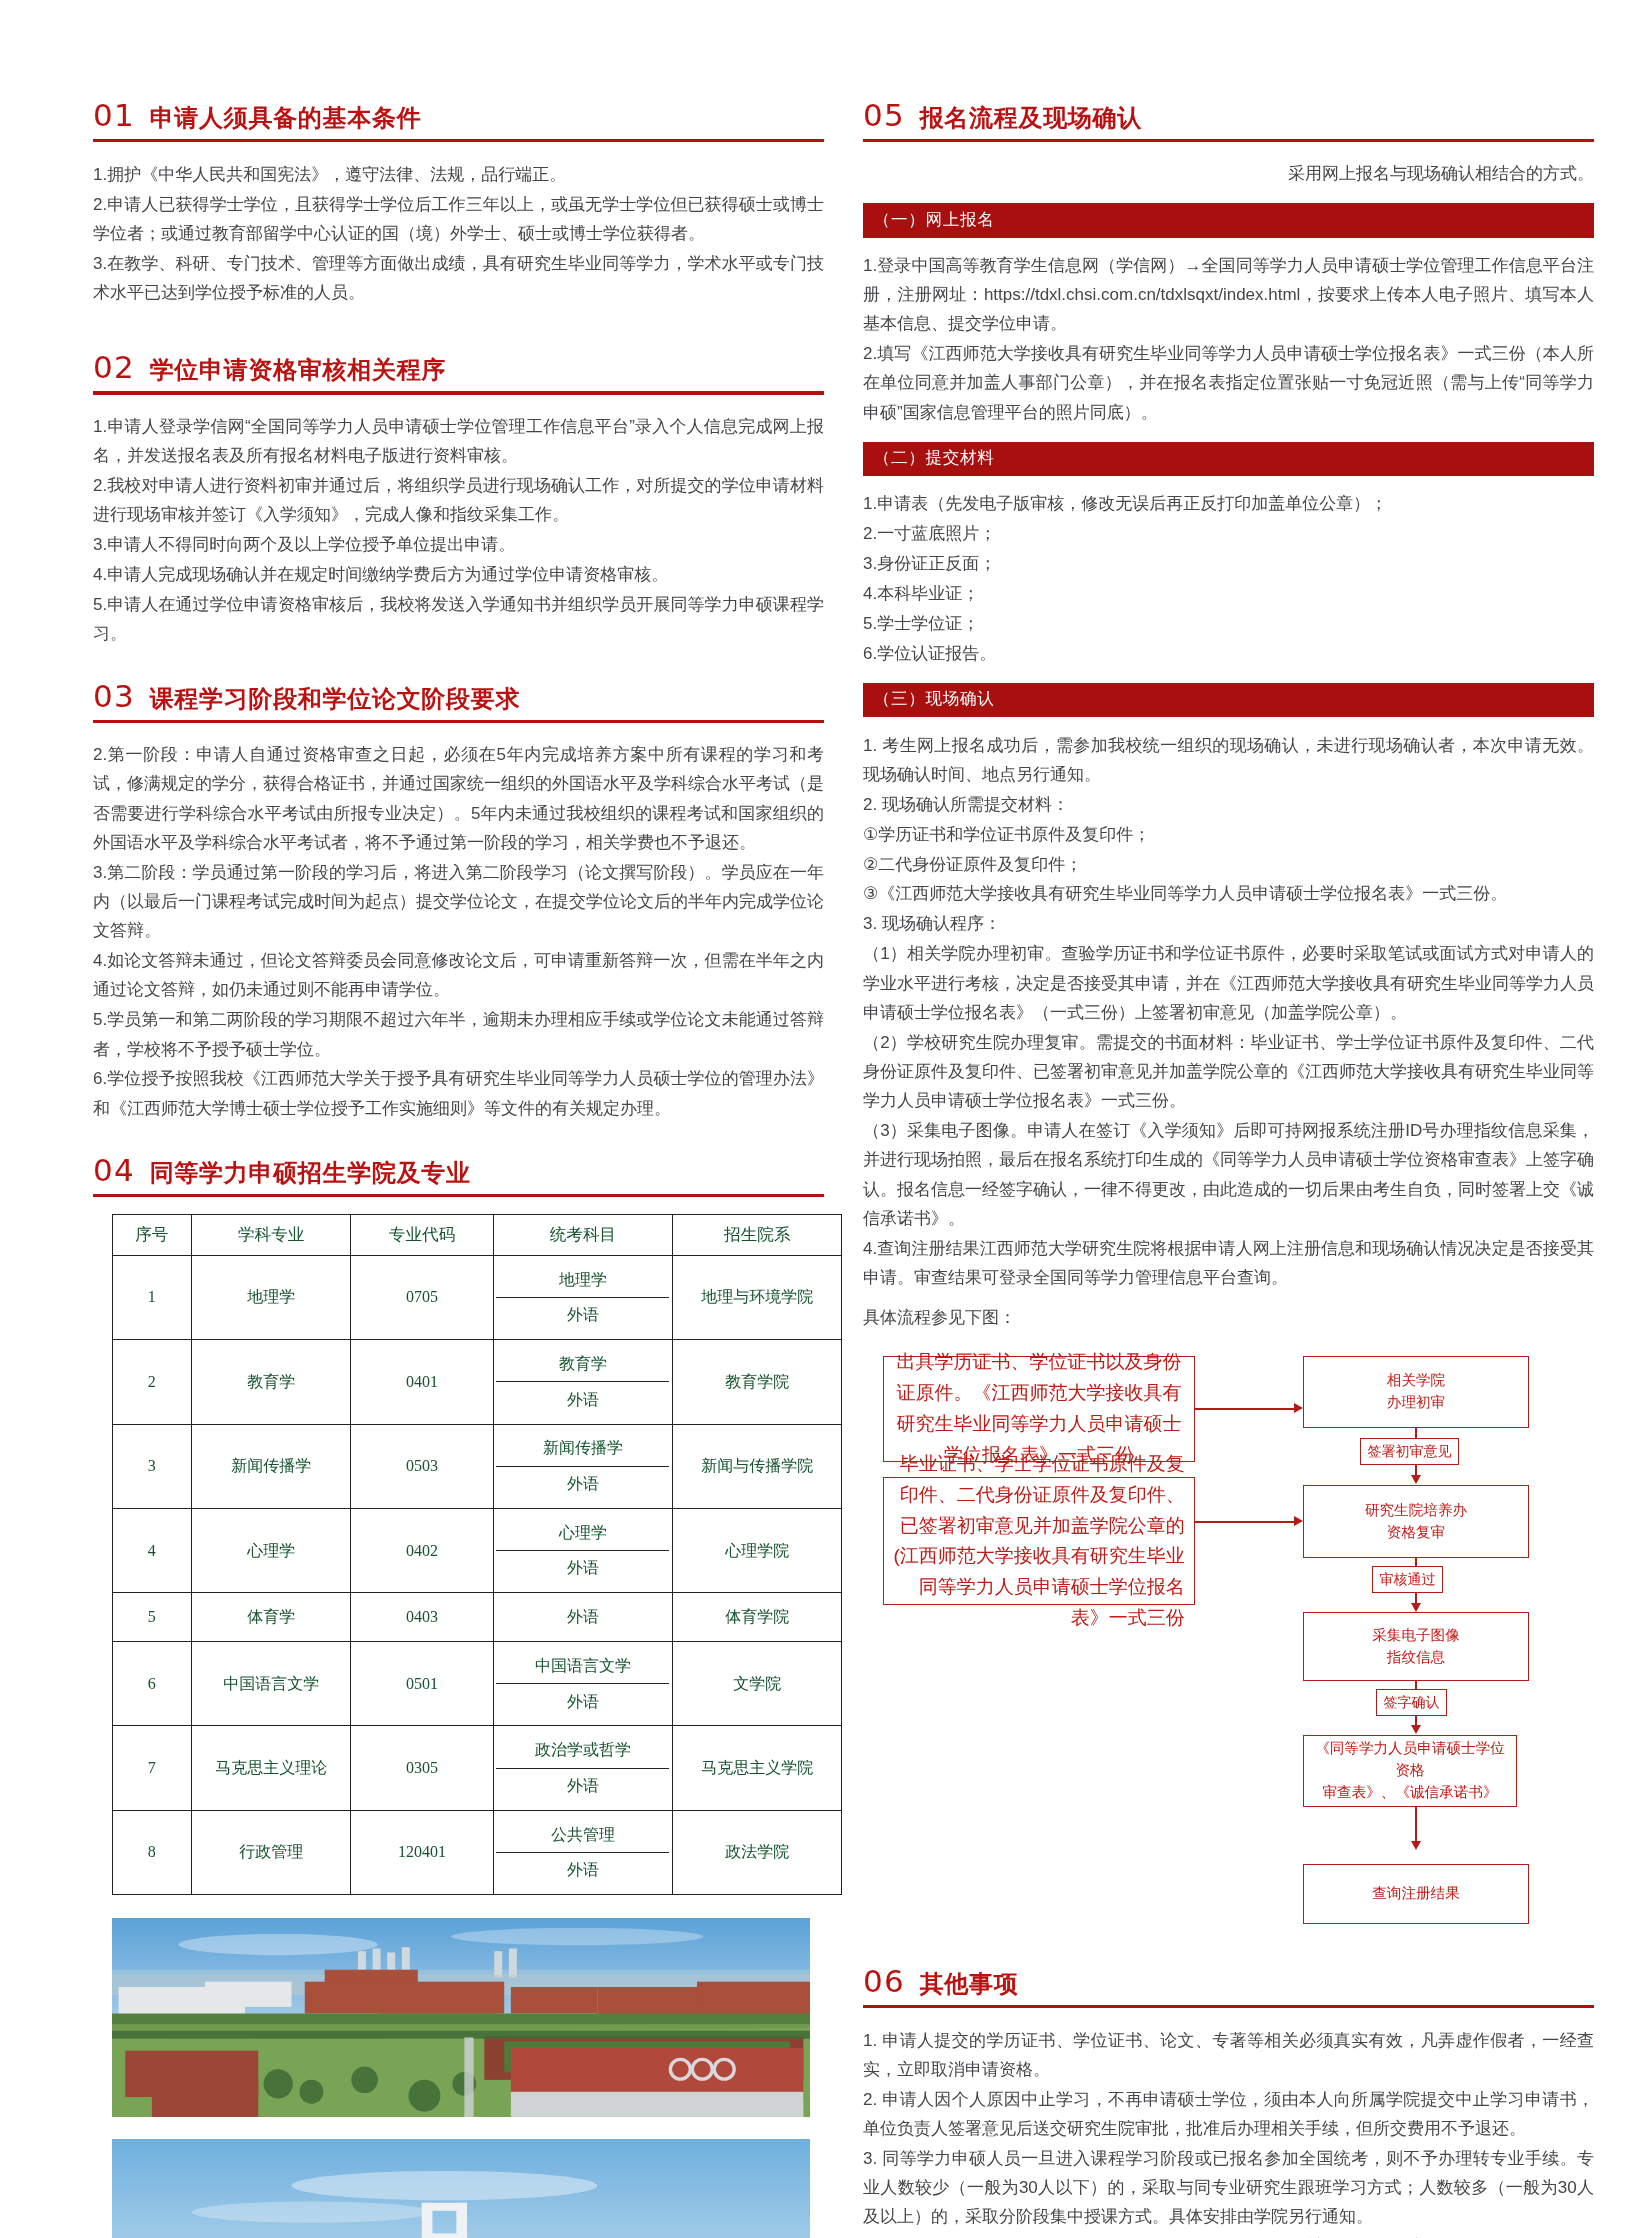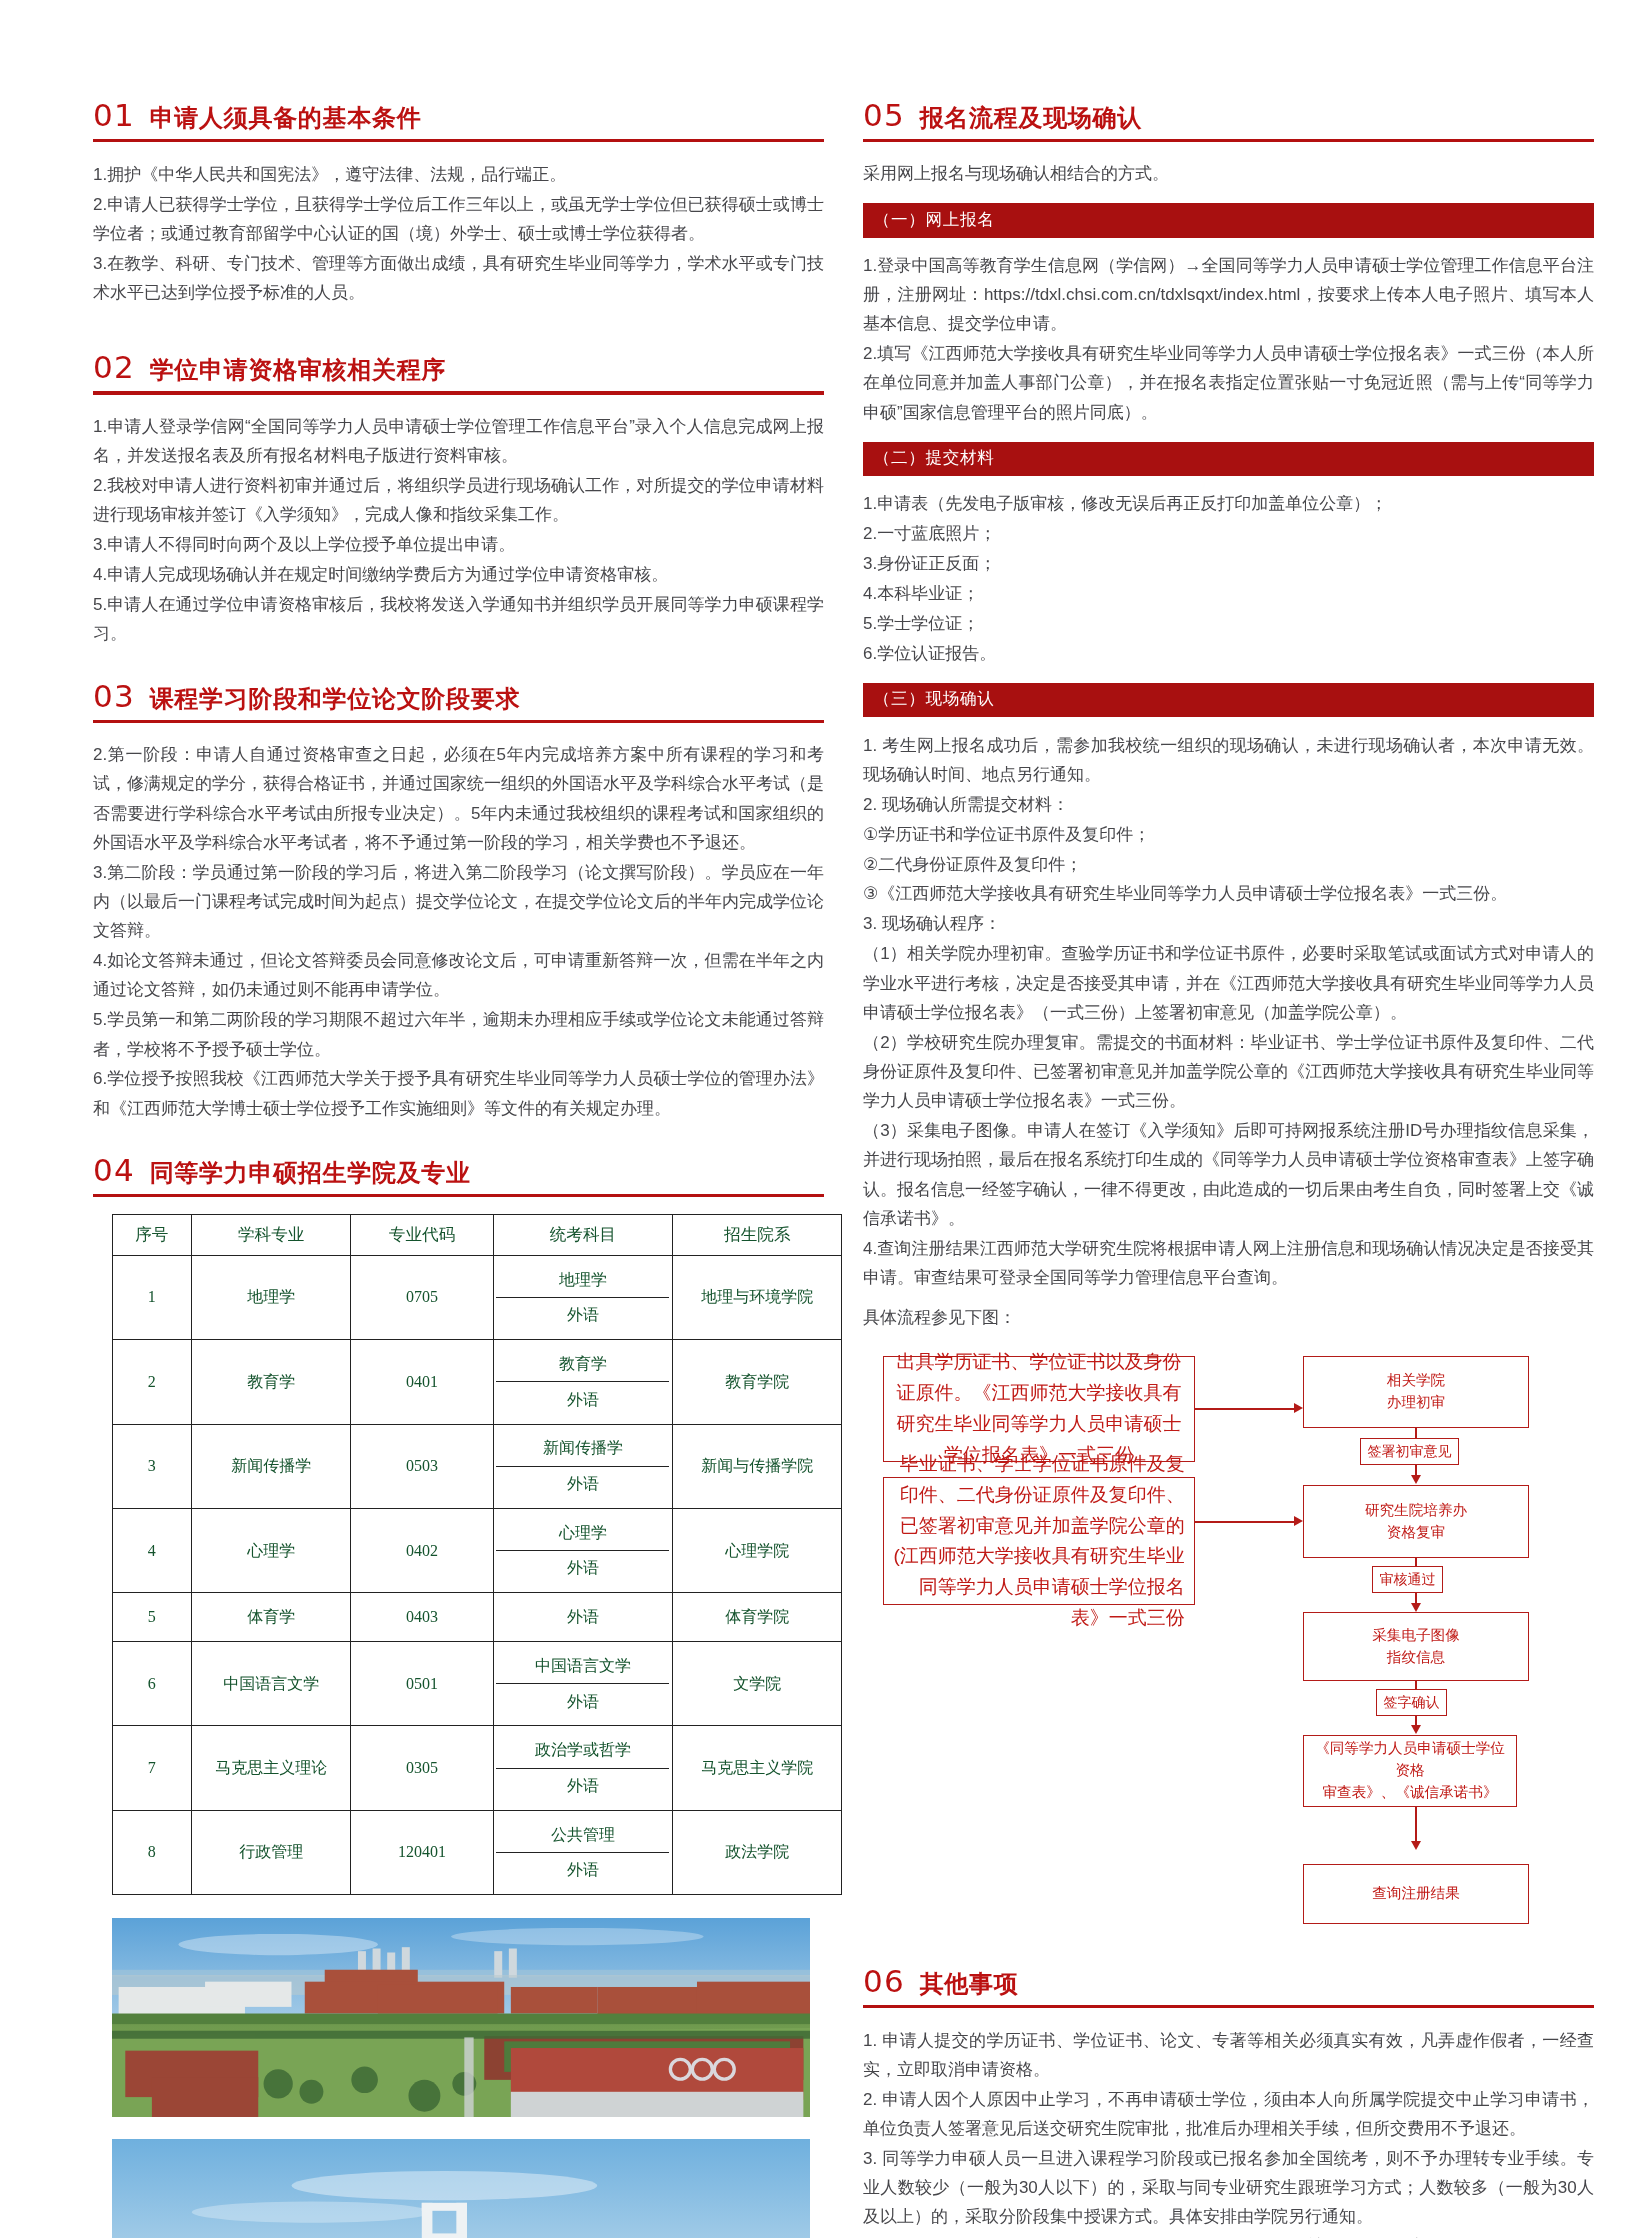--- a/index.html
+++ b/index.html
@@ -24,21 +24,21 @@
     letter-spacing:0.7px;
   }
   .sec-rule{height:3.3px;background:#b41010;margin-top:8px;width:100%;}
 
   
   .para{
     font-size:17px;line-height:1.72;color:#46464a;
     text-align:justify;margin:0 0 0.7px 0;
   }
   .para-block{margin-bottom:5.3px;}
-  .lead{font-size:17px;line-height:1.7;color:#46464a;margin:4px 0 14.6px 0;}
+  .lead{font-size:17px;line-height:1.7;color:#46464a;margin:4px 0 14.6px 0;text-align:right;}
 
   
   .subbar{
     background:#a81010;color:#ffffff;font-size:16.6px;line-height:1;
     padding:8.6px 10.6px 9.3px 10.6px;margin:14.6px 0 13.3px 0;letter-spacing:0.7px;
   }
 
   
   table.majors{
     border-collapse:collapse;width:698px;margin:16px 0 0 18.6px;

